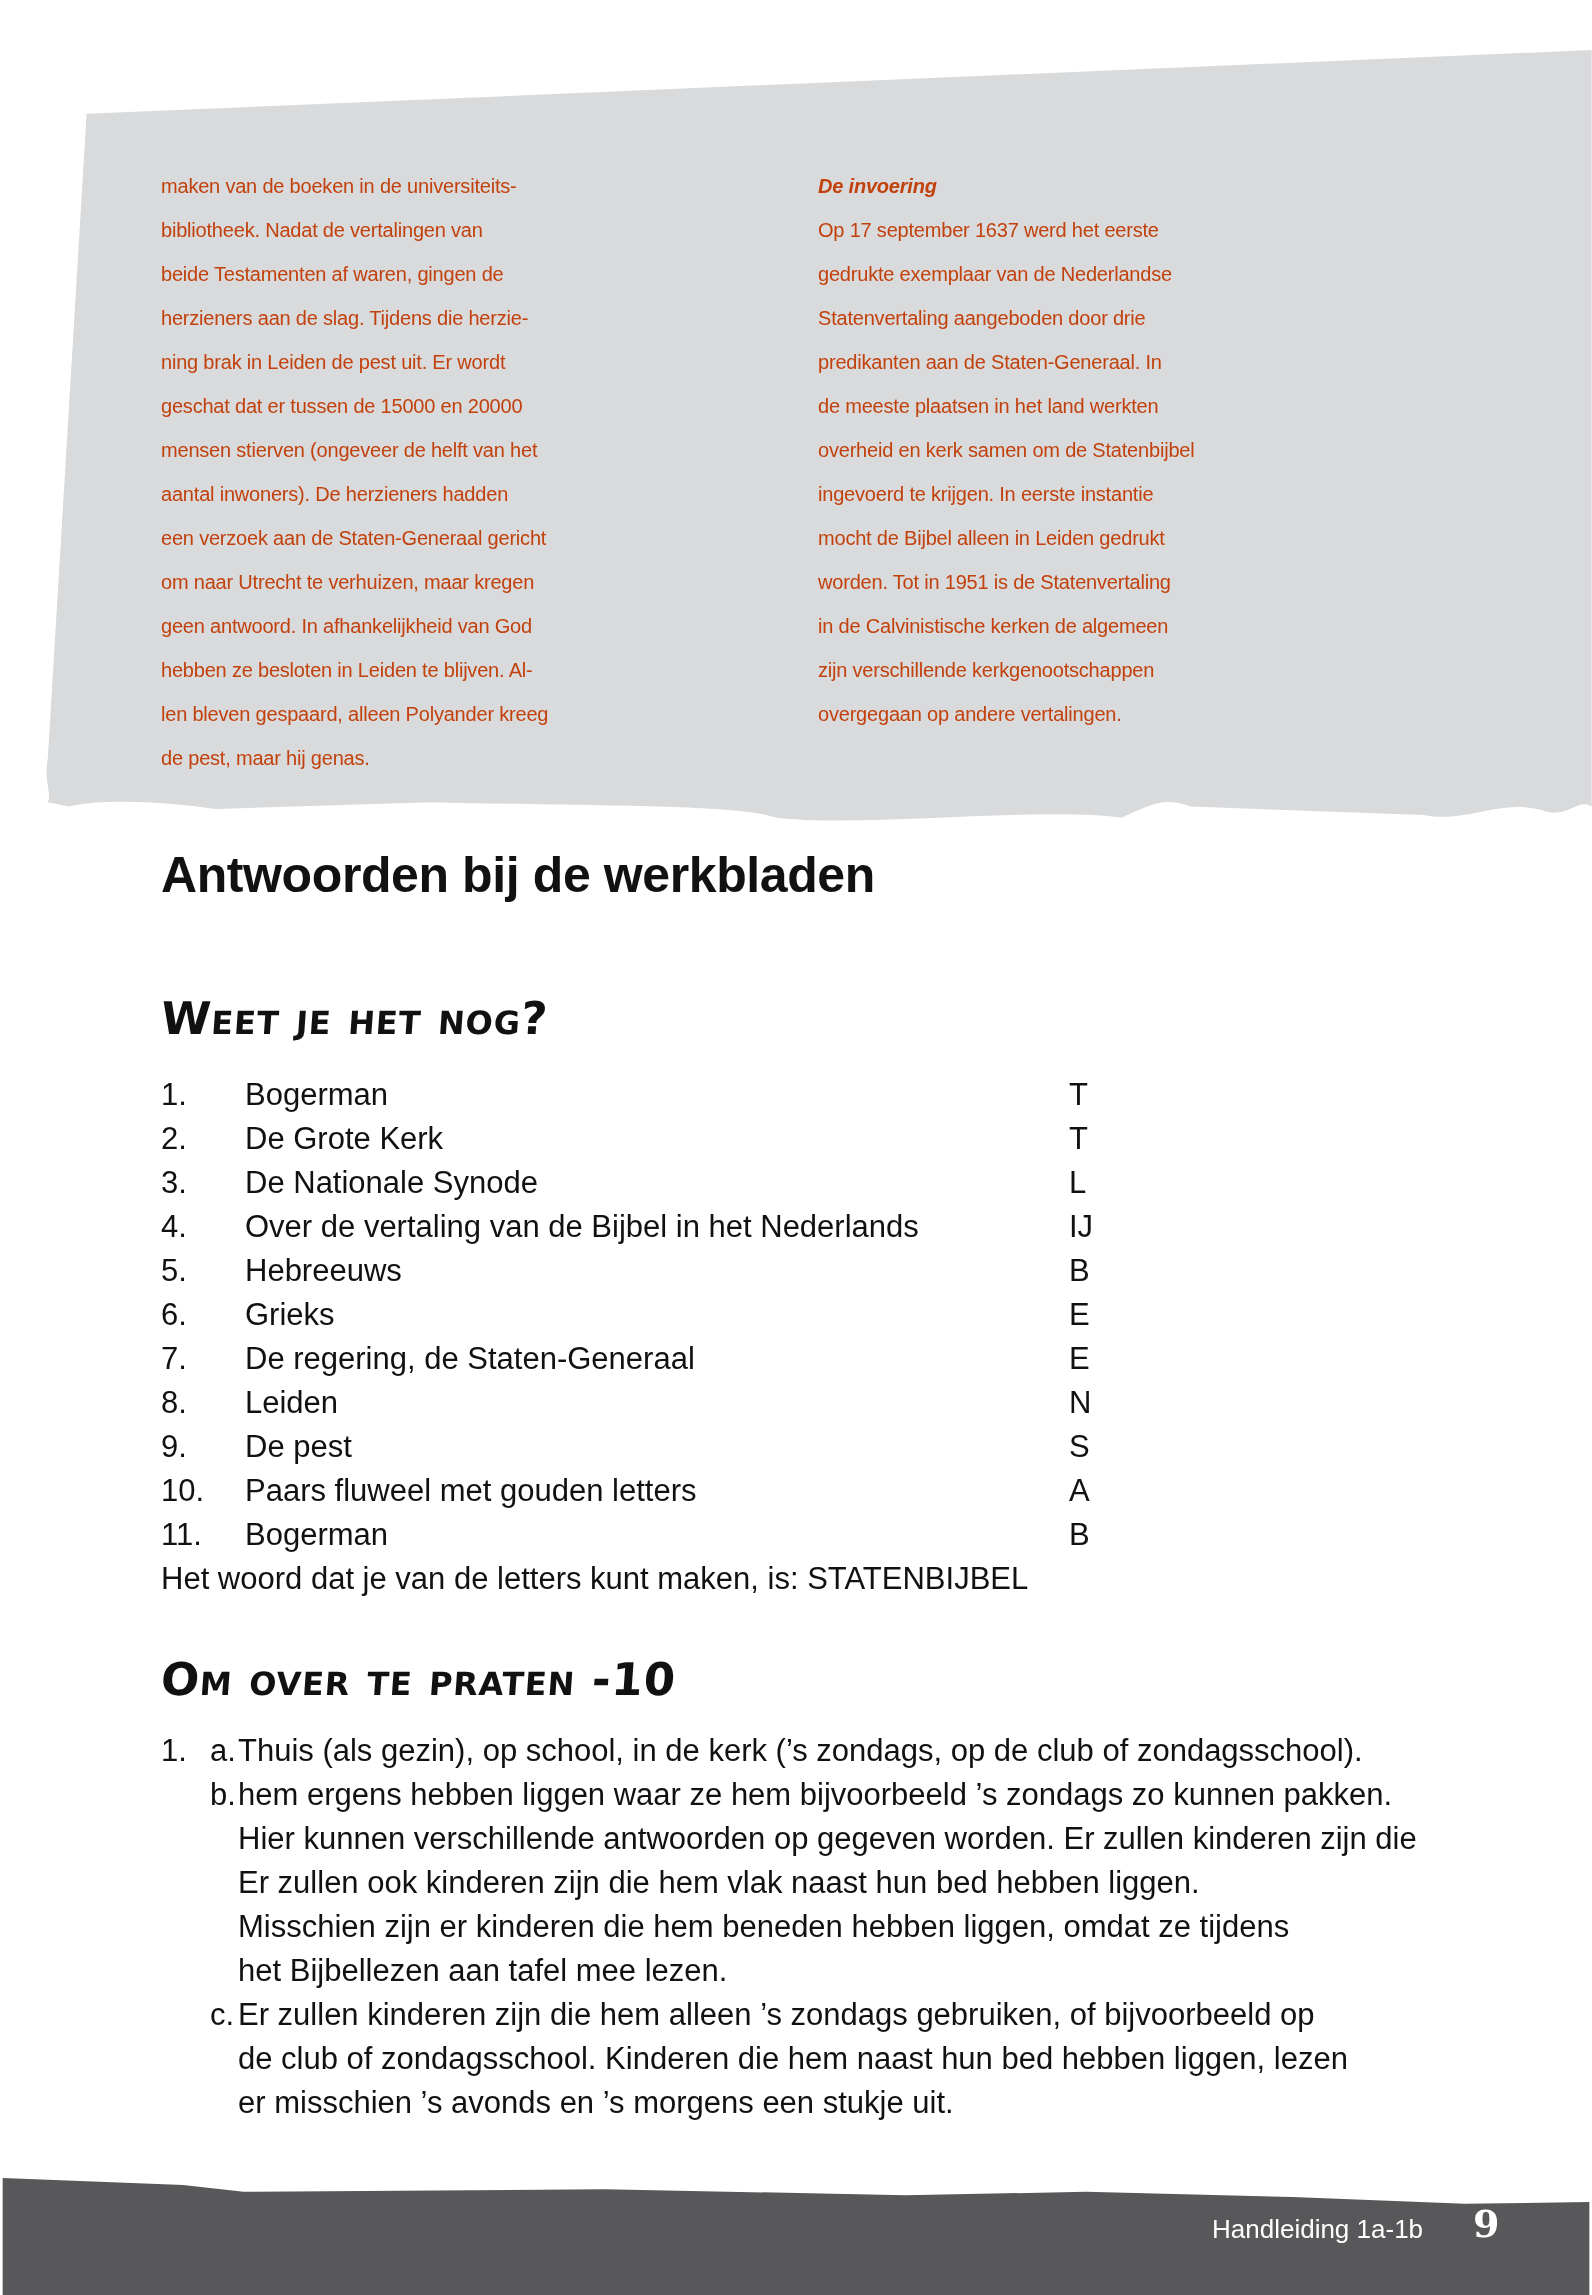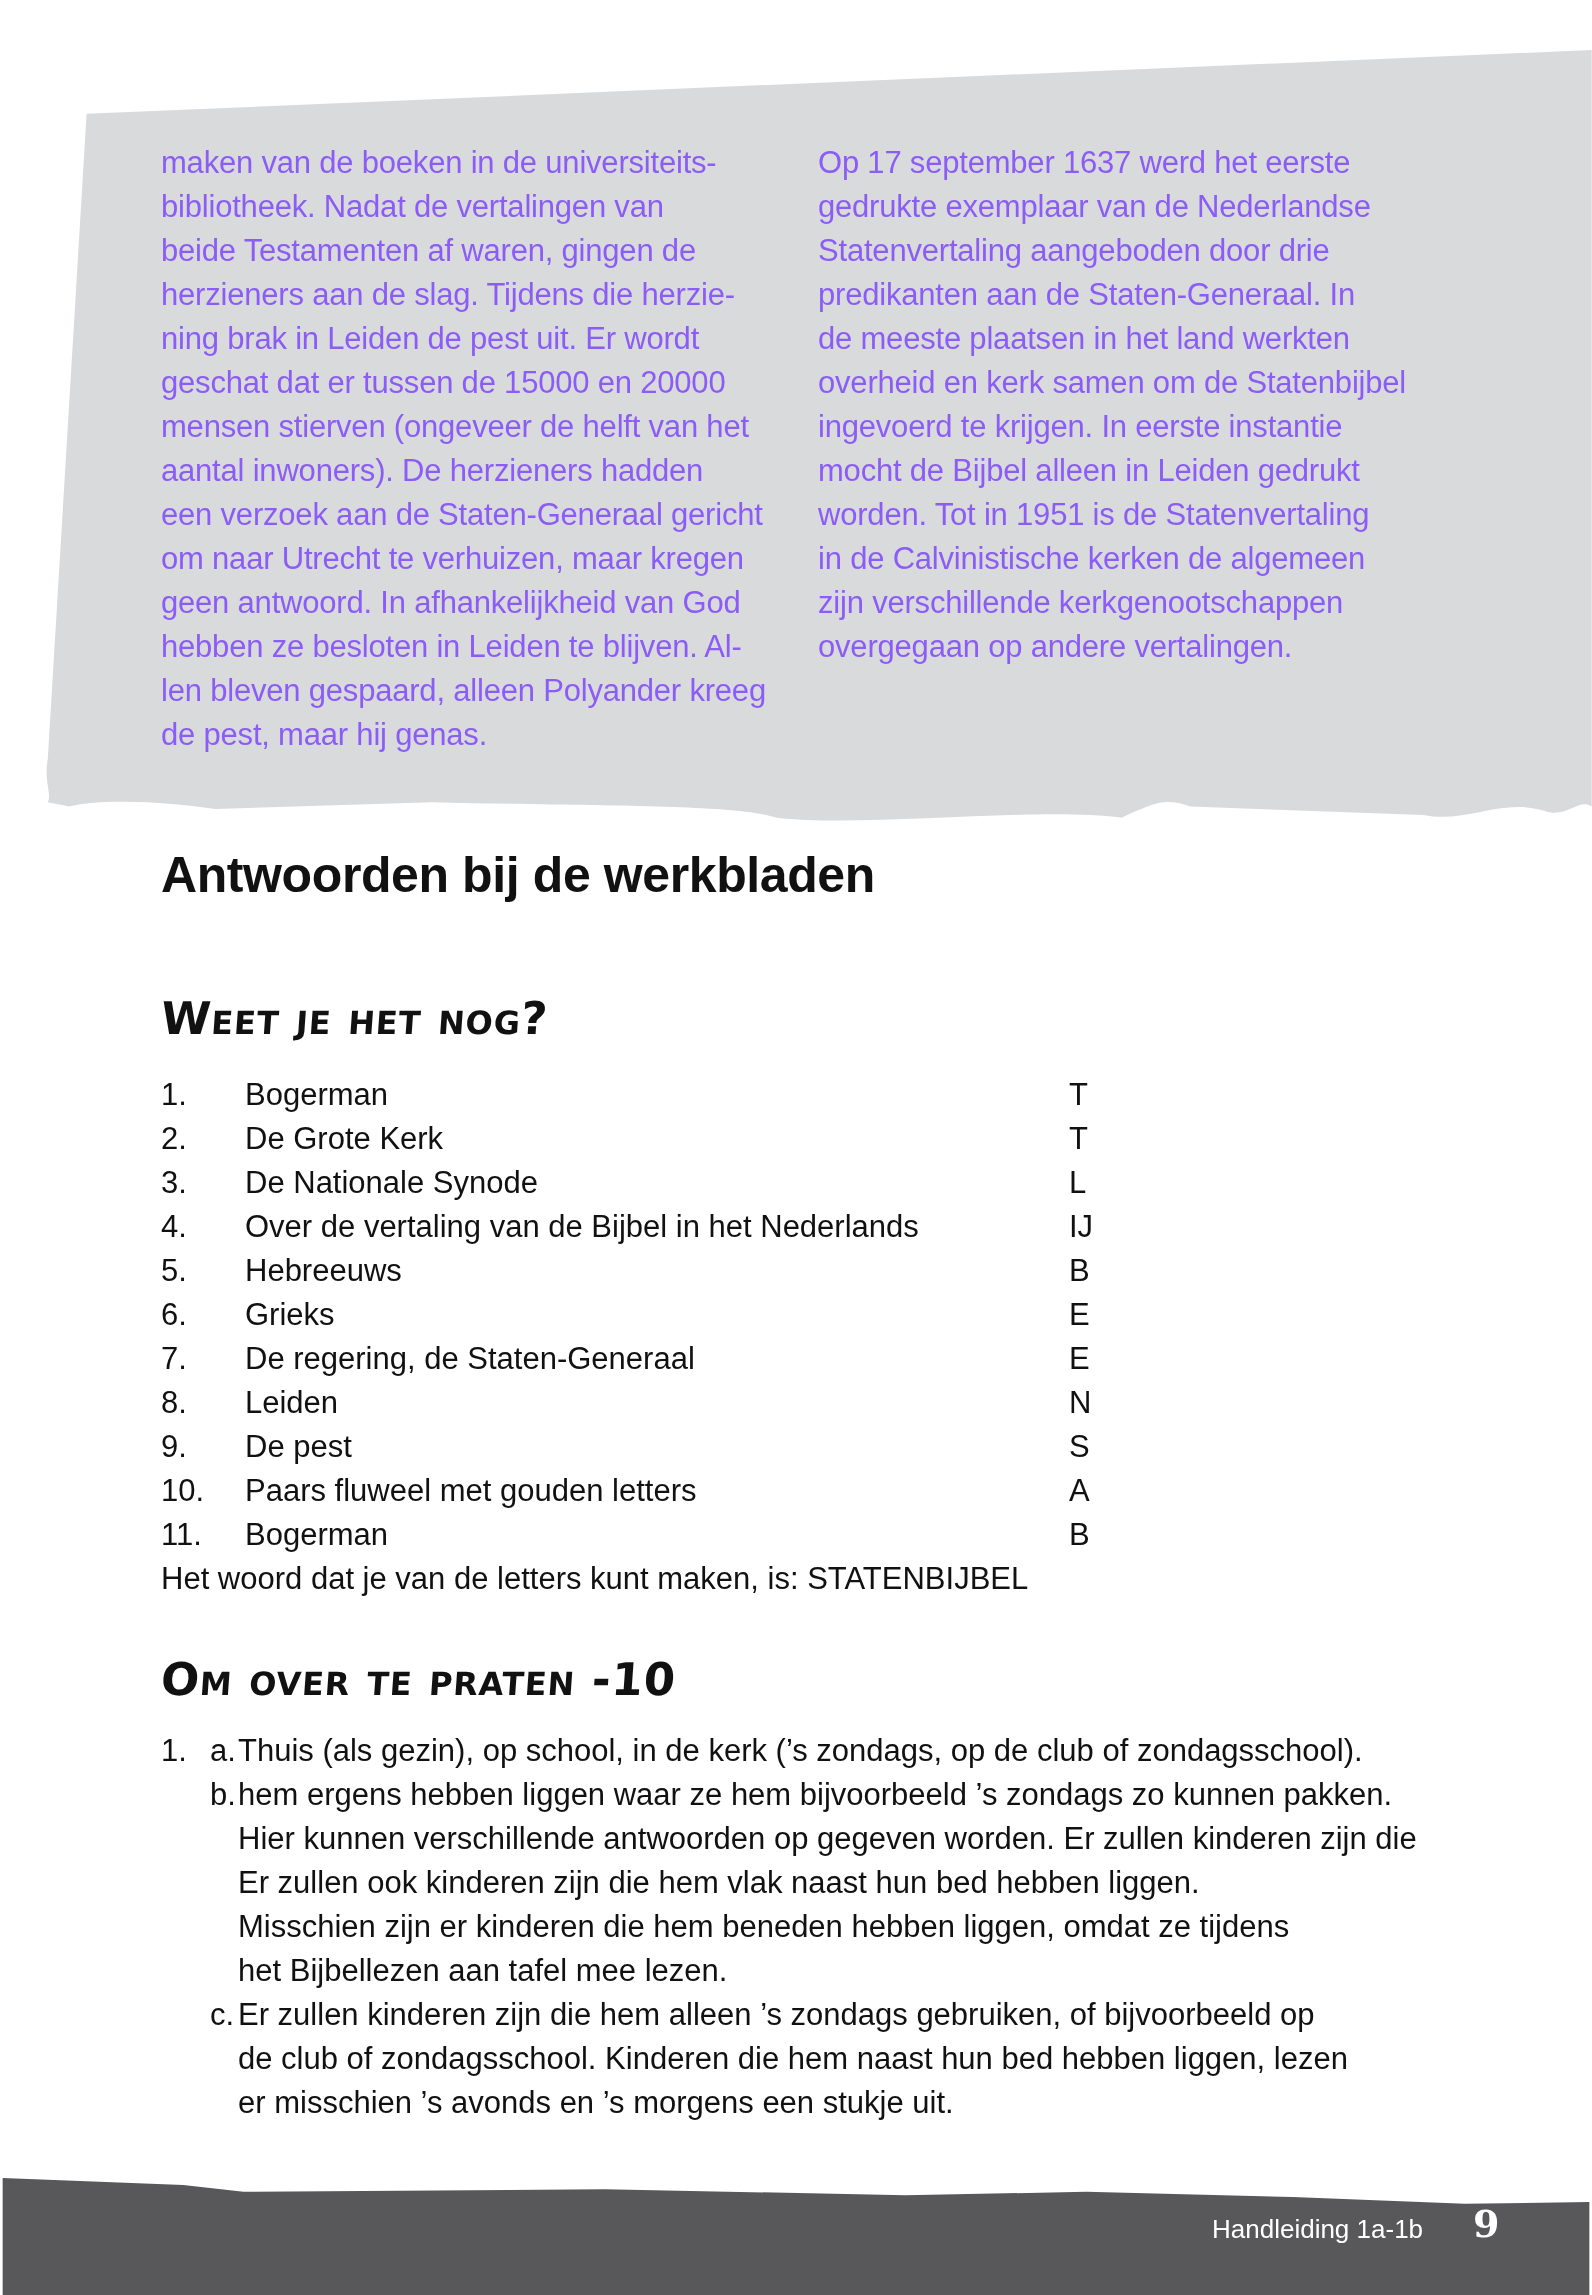--- a/index.html
+++ b/index.html
@@ -4,22 +4,22 @@
 <style>
   html, body { margin:0; padding:0; }
   body {
     width:1592px; height:2295px; position:relative; overflow:hidden;
     background:#ffffff; color:#111;
     font-family:"Liberation Sans", "DejaVu Sans", sans-serif;
   }
   .gray-panel { position:absolute; left:0; top:0; width:1592px; height:828px; }
   .gray-panel svg { position:absolute; left:0; top:0; }
   .col {
-    position:absolute; top:141px; font-size:31px; line-height:44px;
-    letter-spacing:-0.2px; color:#8b5cf6;
+    position:absolute; top:164px; font-size:20px; line-height:44px;
+    letter-spacing:-0.2px; color:#c2410c;
   }
   .col-left { left:161px; width:621px; }
   .col-right { left:818px; width:621px; }
   .col p { margin:0; white-space:nowrap; }
   .subhead { font-style:italic; font-weight:bold; }
 
   .title {
     position:absolute; left:161px; top:846px; margin:0;
     font-size:50px; font-weight:bold; letter-spacing:-0.4px; color:#111;
   }
@@ -75,20 +75,21 @@
   <p>aantal inwoners). De herzieners hadden</p>
   <p>een verzoek aan de Staten-Generaal gericht</p>
   <p>om naar Utrecht te verhuizen, maar kregen</p>
   <p>geen antwoord. In afhankelijkheid van God</p>
   <p>hebben ze besloten in Leiden te blijven. Al-</p>
   <p>len bleven gespaard, alleen Polyander kreeg</p>
   <p>de pest, maar hij genas.</p>
 </div>
 
 <div class="col col-right">
+  <p class="subhead">De invoering</p>
   <p>Op 17 september 1637 werd het eerste</p>
   <p>gedrukte exemplaar van de Nederlandse</p>
   <p>Statenvertaling aangeboden door drie</p>
   <p>predikanten aan de Staten-Generaal. In</p>
   <p>de meeste plaatsen in het land werkten</p>
   <p>overheid en kerk samen om de Statenbijbel</p>
   <p>ingevoerd te krijgen. In eerste instantie</p>
   <p>mocht de Bijbel alleen in Leiden gedrukt</p>
   <p>worden. Tot in 1951 is de Statenvertaling</p>
   <p>in de Calvinistische kerken de algemeen</p>

